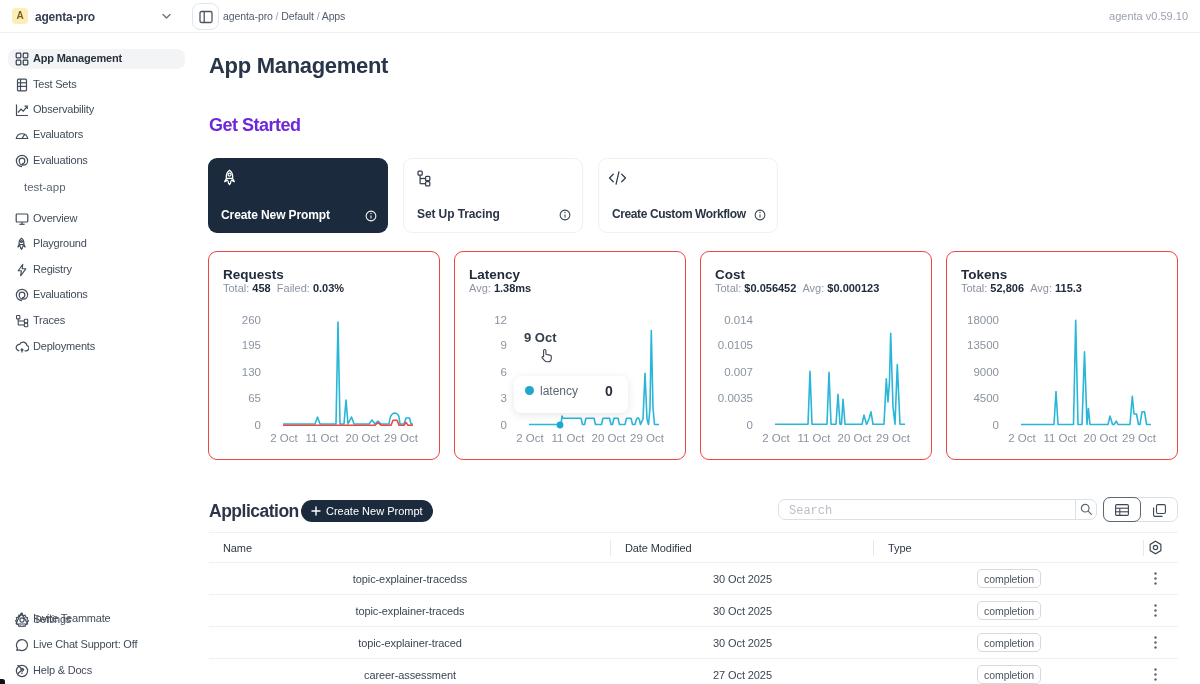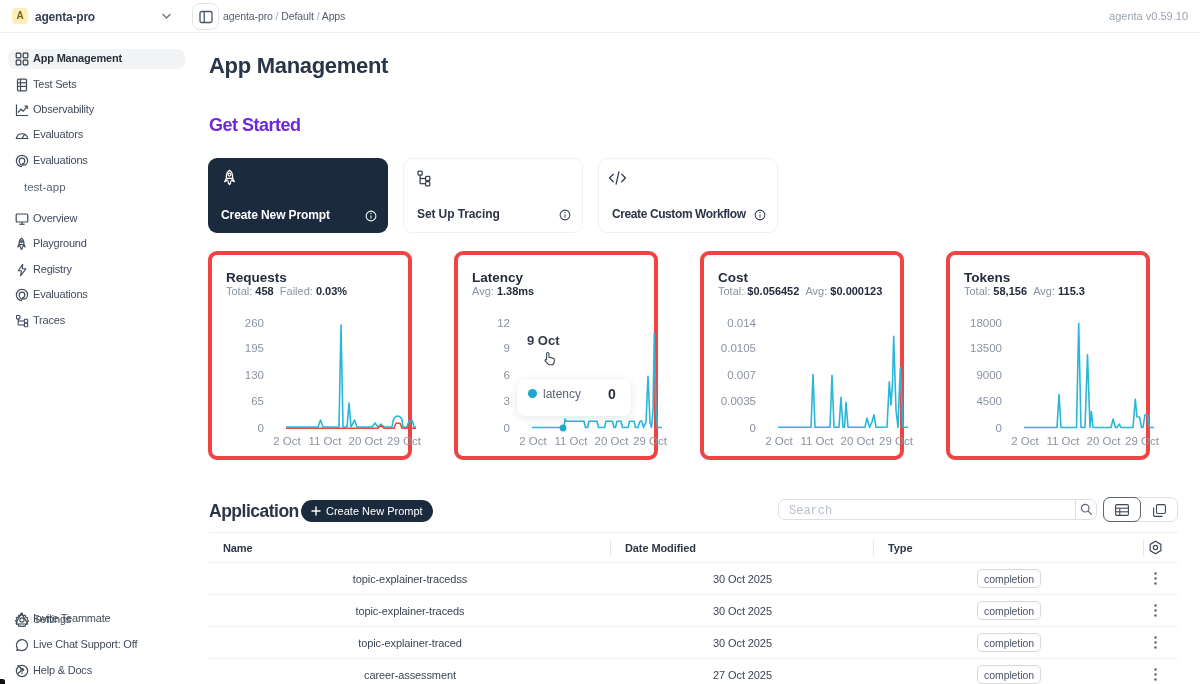--- a/index.html
+++ b/index.html
@@ -40,22 +40,22 @@
 
 .gcard { position:absolute; top:125px; width:180px; height:75px; border-radius:9px; }
 .gcard .gicon { position:absolute; left:13px; top:11px; }
 .gcard .gtitle { position:absolute; left:13px; bottom:11px; font-size:12px; font-weight:600; letter-spacing:-0.1px; }
 .gcard .ginfo { position:absolute; right:11px; bottom:11px; }
 #gc1 { left:12px; background:#1b2b3d; color:#fff; }
 #gc2 { left:207px; background:#fff; border:1px solid #f1f1f2; color:#2b3546; }
 #gc3 { left:402px; background:#fff; border:1px solid #f1f1f2; color:#2b3546; }
 #gc3 .gtitle { letter-spacing:-0.4px; }
 
-.chart { position:absolute; top:218px; width:204px; height:209px; background:#fff;
-  border:4px solid #ef4444; border-radius:9px;text-align:center; }
+.chart { position:absolute; top:218px; width:232px; height:209px; background:#fff;
+  border:1px solid #ef4444; border-radius:9px;text-align:center; }
 #ch1 { left:12px; } #ch2 { left:258px; } #ch3 { left:504px; } #ch4 { left:750px; }
 .chart .ctitle { position:absolute; left:14px; top:15px; font-size:13.5px; font-weight:600; color:#222c3c; }
 .chart .csub { position:absolute; left:14px; top:30px; font-size:11px; color:#8a93a0; }
 .chart .csub b { color:#222c3c; }
 .chart svg.plot { position:absolute; left:0; top:55px; }
 .axis { fill:#8a93a0; font-size:11.5px; font-family:"Liberation Sans",sans-serif; }
 
 
 #ltcur { position:absolute; left:84px; top:96px; }
 #ltdate { position:absolute; left:69px; top:78px; font-size:13px; font-weight:600; color:#333d4c; }
@@ -75,21 +75,21 @@
   border:1px solid #dcdfe3; border-radius:7px;font-family:Liberation Mono, monospace; }
 #search .ph { position:absolute; left:10px; top:4px; font-size:12px; color:#b9bfc7; }
 #search .mag { position:absolute; right:0px; top:0px; width:21px; height:19px; border-left:1px solid #dcdfe3; }
 #viewtg { position:absolute; left:907px; top:464px; width:75px; height:25px;
   border:1px solid #dcdfe3; border-radius:7px; background:#fff; }
 #viewtg .lbtn { position:absolute; left:-1px; top:-1px; width:38px; height:25px;
   border:1px solid #5b6672; border-radius:7px; }
 
 table#apps { position:absolute; left:13px; top:499px; width:969px; border-collapse:collapse;
   font-size:11px; letter-spacing:-0.1px; color:#3c4654; table-layout:fixed; }
-#apps th { font-weight:700; text-align:left; height:30px; padding:0 14px; color:#2e3846;
+#apps th { font-weight:400; text-align:left; height:30px; padding:0 14px; color:#2e3846;
   border-top:1px solid #f0f0f0; border-bottom:1px solid #f0f0f0; position:relative; font-size:11px; }
 #apps td { height:32px; padding:0 14px; border-bottom:1px solid #f0f0f0; color:#3c4654;text-align:center; }
 #apps th .vsep { position:absolute; right:0; top:7px; height:16px; width:1px; background:#e8e8e8; }
 .chip { display:inline-block; border:1px solid #d9d9d9; border-radius:5px; padding:2.5px 6px;
   font-size:10.5px; color:#4b5563; background:#fff; }
 .menucell svg { display:block; margin:0 auto; }
 #apps .menucell { padding:0 12px 0 0; }
 </style>
 </head>
 <body>
@@ -184,20 +184,27 @@
   <div class="sitem" style="top:278px">
     <svg width="14" height="14" viewBox="0 0 14 14" fill="none" stroke="#414b5a" stroke-width="1.1">
         <rect x="1.5" y="1.5" width="3.4" height="3.4" rx="0.7"></rect>
         <path d="M3.2 4.9 V11 "></path>
         <path d="M3.2 7 H9.3"></path>
         <path d="M3.2 11 H9.3"></path>
         <rect x="9.3" y="5.3" width="3.4" height="3.4" rx="0.7"></rect>
         <rect x="9.3" y="9.3" width="3.4" height="3.4" rx="0.7"></rect>
       </svg>
     <span class="lbl">Traces</span>
+  </div>
+  <div class="sitem" style="top:304px">
+    <svg width="14" height="14" viewBox="0 0 14 14" fill="none" stroke="#414b5a" stroke-width="1.2">
+        <path d="M4.2 10.8 a3.2 3.2 0 1 1 0.4 -6.4 a3.8 3.8 0 0 1 7.3 1.1 a2.7 2.7 0 0 1 -0.6 5.3 H9.6"></path>
+        <path d="M7 12.6 V9 M5.6 10.3 L7 8.9 L8.4 10.3"></path>
+      </svg>
+    <span class="lbl">Deployments</span>
   </div>
   <div class="sitem" style="top:577px">
     <svg width="14" height="14" viewBox="0 0 14 14" fill="none" stroke="#414b5a" stroke-width="1.1">
         <circle cx="7" cy="7" r="2.1"></circle>
         <path d="M7 1.2 l1.2 1.5 l1.9 -0.5 l0.6 1.9 l1.9 0.6 l-0.5 1.9 l1.5 1.2 l-1.5 1.2 l0.5 1.9 l-1.9 0.6 l-0.6 1.9 l-1.9 -0.5 l-1.2 1.5 l-1.2 -1.5 l-1.9 0.5 l-0.6 -1.9 l-1.9 -0.6 l0.5 -1.9 l-1.5 -1.2 l1.5 -1.2 l-0.5 -1.9 l1.9 -0.6 l0.6 -1.9 l1.9 0.5 Z"></path>
       </svg>
     <span class="lbl">Settings</span>
   </div>
   <div class="sitem" style="top:576px">
     <svg width="14" height="14" viewBox="0 0 14 14" fill="none" stroke="#414b5a" stroke-width="1.2" stroke-linejoin="round">
@@ -324,21 +331,21 @@
       <text class="axis" x="52" y="121.5" text-anchor="end">0</text>
       <text class="axis" x="75" y="135" text-anchor="middle">2 Oct</text>
       <text class="axis" x="113" y="135" text-anchor="middle">11 Oct</text>
       <text class="axis" x="153.5" y="135" text-anchor="middle">20 Oct</text>
       <text class="axis" x="192" y="135" text-anchor="middle">29 Oct</text>
       <path d="M74 117.3 H107 L109 64.2 L111 117.3 H126 L128 65.3 L130 117.3 H135 L137 87.2 L139 117.3 L140.5 117.3 L142 92.3 L144 117.3 H161 L163 108.1 L165.5 117.3 L168 112 L170 104.8 L172 117.3 H183 L185.3 71.9 L187 95 L188.5 74 L189.7 26.3 L192 100 L194 117.3 L196.3 57.6 L199 117.3 H204" fill="none" stroke="#29b6d8" stroke-width="1.6" stroke-linejoin="round"></path>
     </svg>
   </div>
   <div class="chart" id="ch4">
     <div class="ctitle">Tokens</div>
-    <div class="csub">Total: <b>58,156</b> &nbsp;Avg: <b>115.3</b></div>
+    <div class="csub">Total: <b>52,806</b> &nbsp;Avg: <b>115.3</b></div>
     <svg class="plot" width="232" height="150" viewBox="0 0 232 150">
       <text class="axis" x="52" y="17" text-anchor="end">18000</text>
       <text class="axis" x="52" y="42" text-anchor="end">13500</text>
       <text class="axis" x="52" y="68.5" text-anchor="end">9000</text>
       <text class="axis" x="52" y="95" text-anchor="end">4500</text>
       <text class="axis" x="52" y="121.5" text-anchor="end">0</text>
       <text class="axis" x="75" y="135" text-anchor="middle">2 Oct</text>
       <text class="axis" x="113" y="135" text-anchor="middle">11 Oct</text>
       <text class="axis" x="153.5" y="135" text-anchor="middle">20 Oct</text>
       <text class="axis" x="192" y="135" text-anchor="middle">29 Oct</text>

